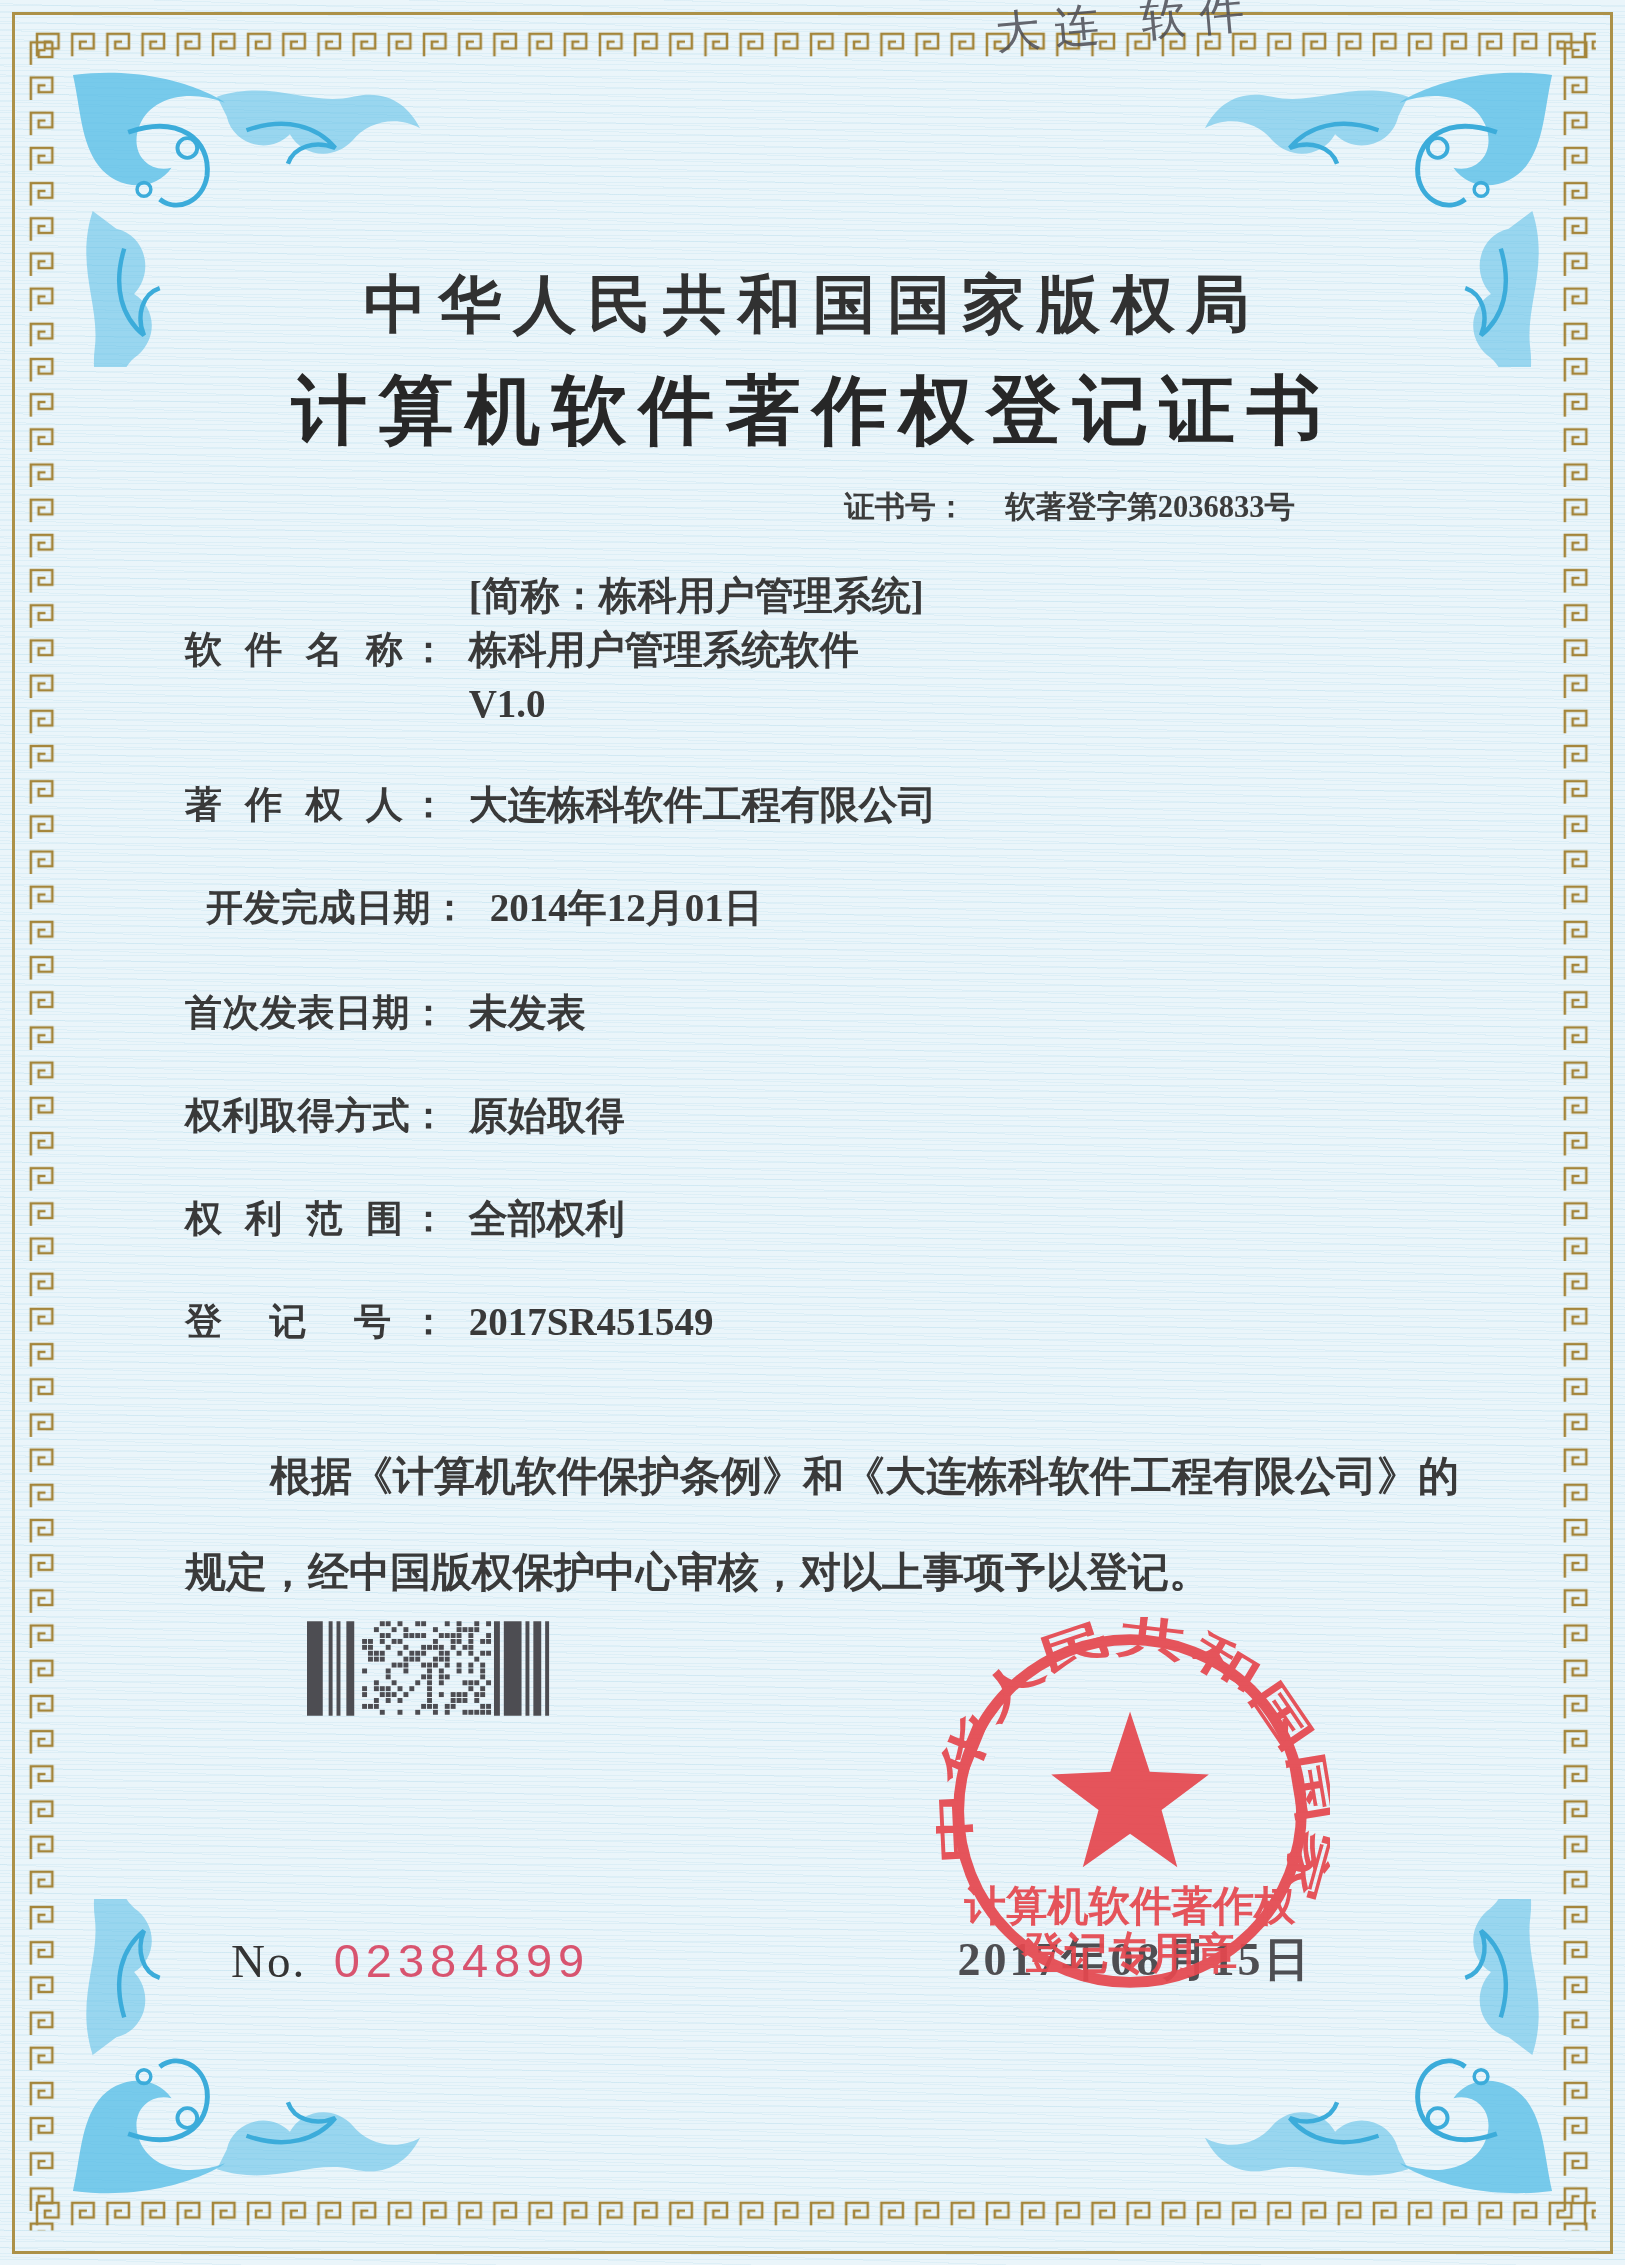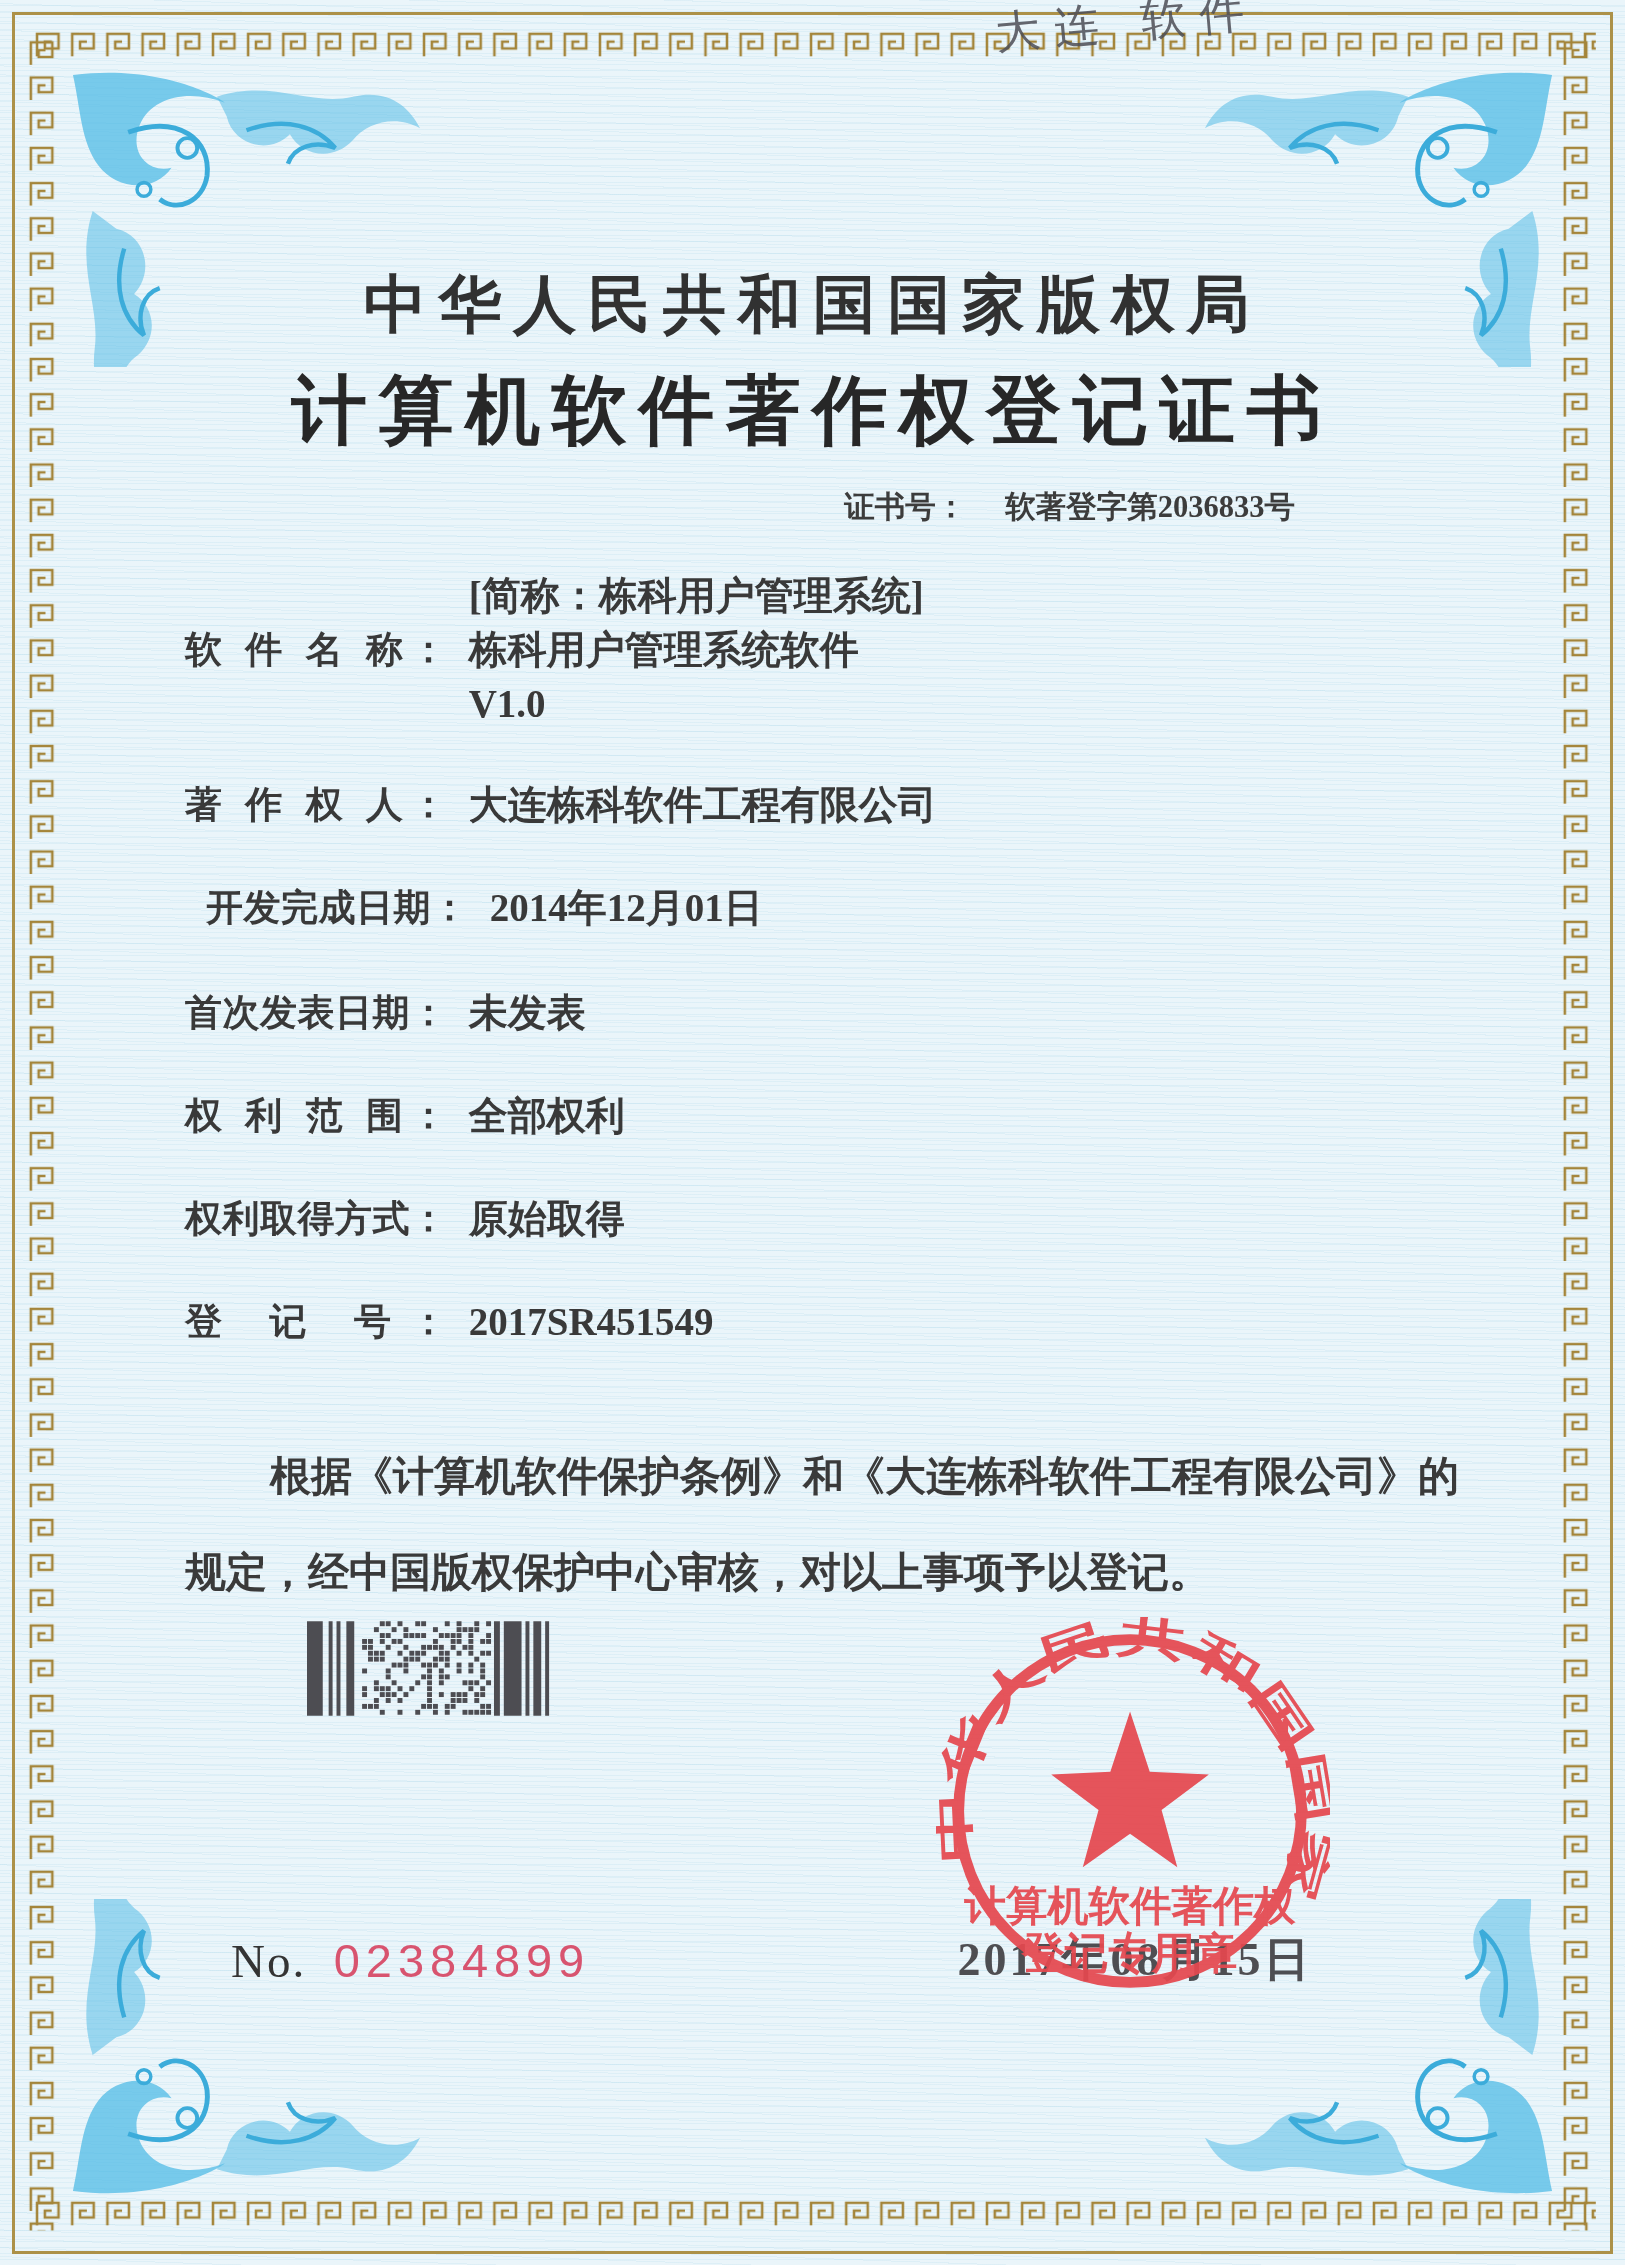--- a/index.html
+++ b/index.html
@@ -170,26 +170,26 @@
     </div>
     <div class="frow devdate">
       <div class="flabel">开发完成日期：</div>
       <div class="fvalue">2014年12月01日</div>
     </div>
     <div class="frow">
       <div class="flabel">首次发表日期：</div>
       <div class="fvalue">未发表</div>
     </div>
     <div class="frow">
+      <div class="flabel">权利取得方式：</div>
+      <div class="fvalue">原始取得</div>
+    </div>
+    <div class="frow">
       <div class="flabel">权 利 范 围：</div>
       <div class="fvalue">全部权利</div>
-    </div>
-    <div class="frow">
-      <div class="flabel">权利取得方式：</div>
-      <div class="fvalue">原始取得</div>
     </div>
     <div class="frow">
       <div class="flabel">登  记  号：</div>
       <div class="fvalue">2017SR451549</div>
     </div>
   </div>
 
   <div class="paragraph">
     <div class="indent">根据《计算机软件保护条例》和《大连栋科软件工程有限公司》的</div>
     <div>规定，经中国版权保护中心审核，对以上事项予以登记。</div>

